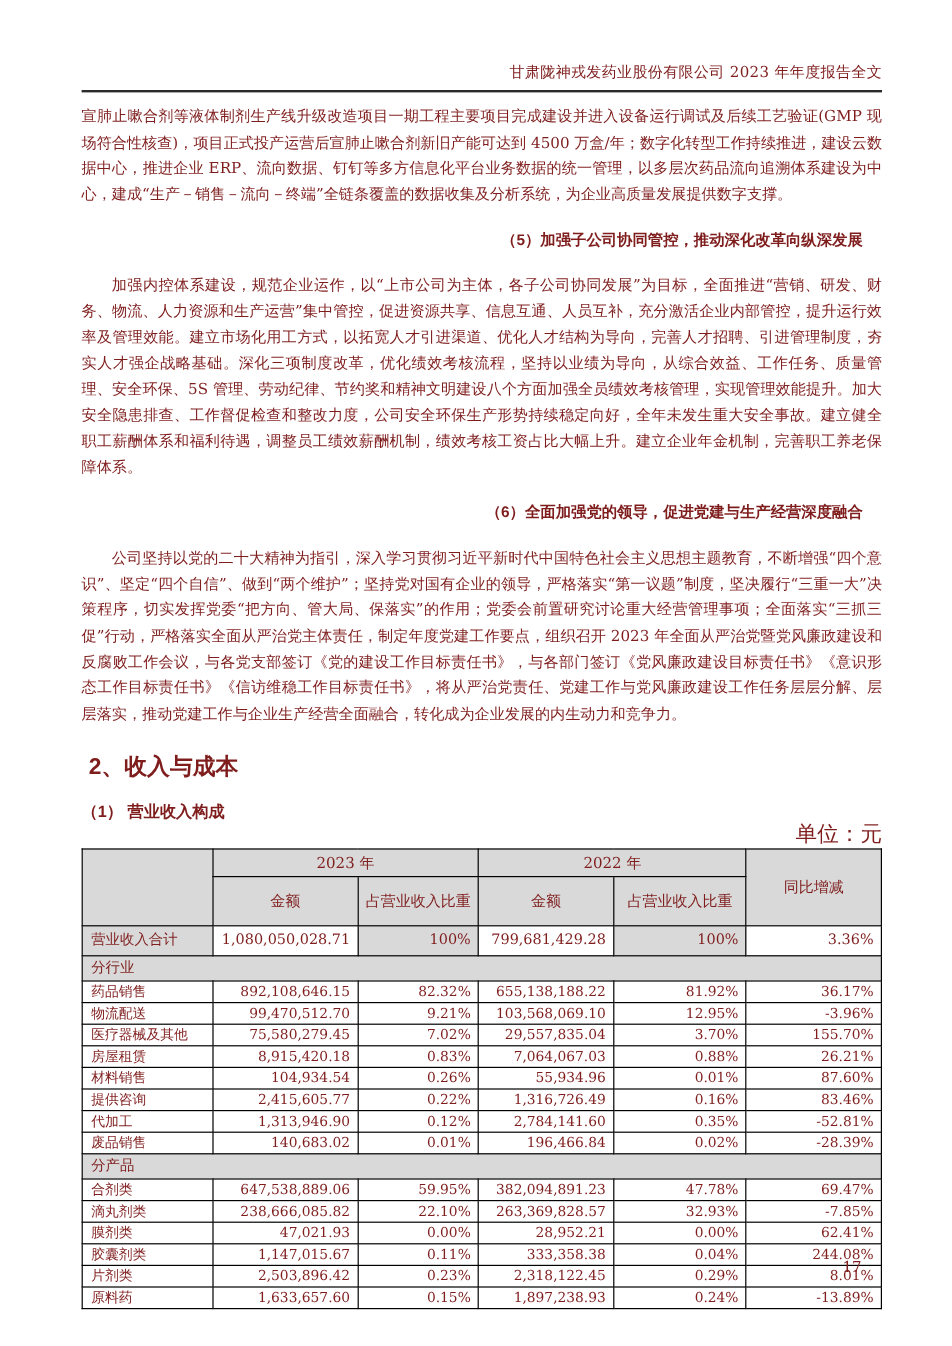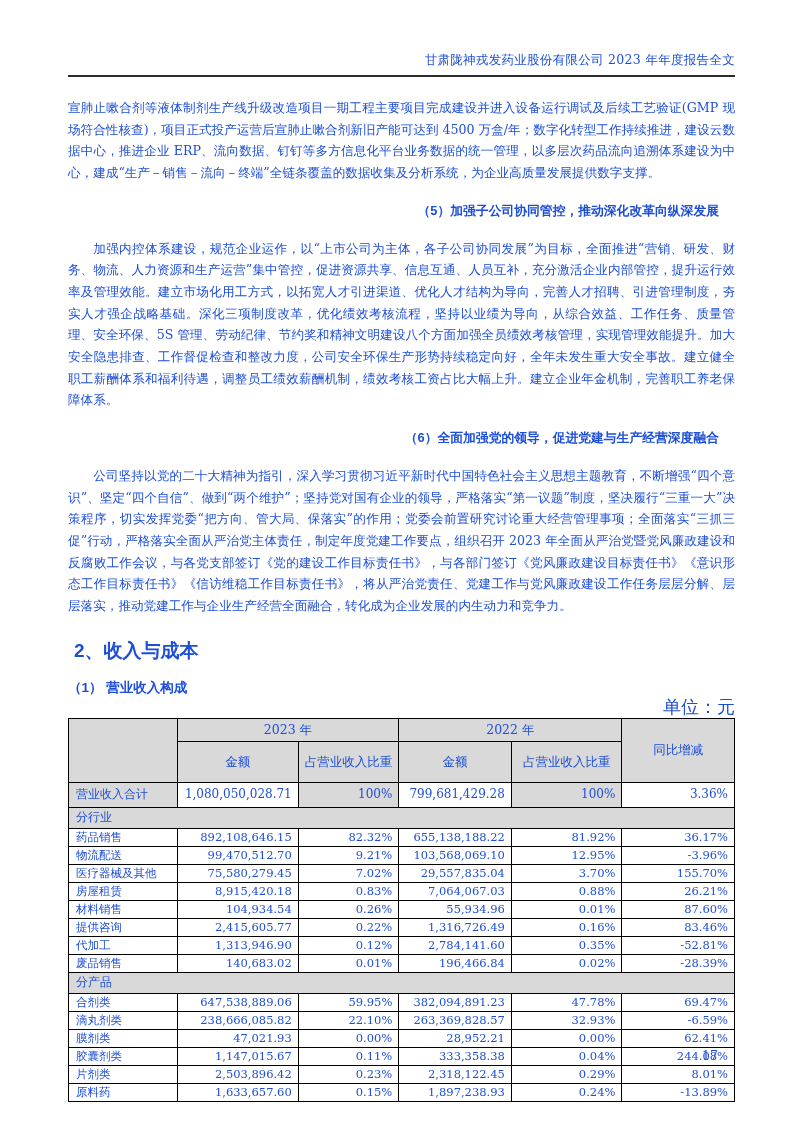--- a/index.html
+++ b/index.html
@@ -1,31 +1,31 @@
 <!DOCTYPE html>
 <html><head>
 <meta charset="utf-8">
 <style>
   html,body { margin:0; padding:0; background:#ffffff; }
   .page {
     position:relative; width:793px; height:1122px; margin:0 auto;
-    background:#ffffff; color:#1d4ed8; overflow:hidden;
+    background:#ffffff; color:#7f1d1d; overflow:hidden;
     font-family:"DejaVu Serif","Liberation Serif",serif;
   }
   .doc-header {
     margin:52px 58px 0 68px; text-align:right;
     font-size:12.5px; letter-spacing:0.3px;
     padding-bottom:6px; border-bottom:2px solid #2b2b2b;
   }
   .body-area { margin:0 58px 0 68px; }
   .para {
     font-size:12.6px; line-height:21.7px; text-align:justify;
     margin:0; word-break:break-all;
   }
-  .para.first { margin-top:20px; }
+  .para.first { margin-top:9px; }
   .para.indent { text-indent:2em; }
   .sub-head {
     font-family:"Liberation Sans","DejaVu Sans",sans-serif;
     font-weight:bold; font-size:12.8px; line-height:21.7px;
     margin:16px; text-indent:1.3em;text-align:right;
   }
   .section-title {
     font-family:"Liberation Sans","DejaVu Sans",sans-serif;
     font-weight:bold; font-size:19px; line-height:20px;
     margin:24px 0 0 6px;
@@ -198,21 +198,21 @@
             <td class="num">382,094,891.23</td>
             <td class="num">47.78%</td>
             <td class="num">69.47%</td>
           </tr>
           <tr class="data-row">
             <td class="lbl">滴丸剂类</td>
             <td class="num">238,666,085.82</td>
             <td class="num">22.10%</td>
             <td class="num">263,369,828.57</td>
             <td class="num">32.93%</td>
-            <td class="num">-6.59%</td>
+            <td class="num">-7.85%</td>
           </tr>
           <tr class="data-row">
             <td class="lbl">膜剂类</td>
             <td class="num">47,021.93</td>
             <td class="num">0.00%</td>
             <td class="num">28,952.21</td>
             <td class="num">0.00%</td>
             <td class="num">62.41%</td>
           </tr>
           <tr class="data-row">

